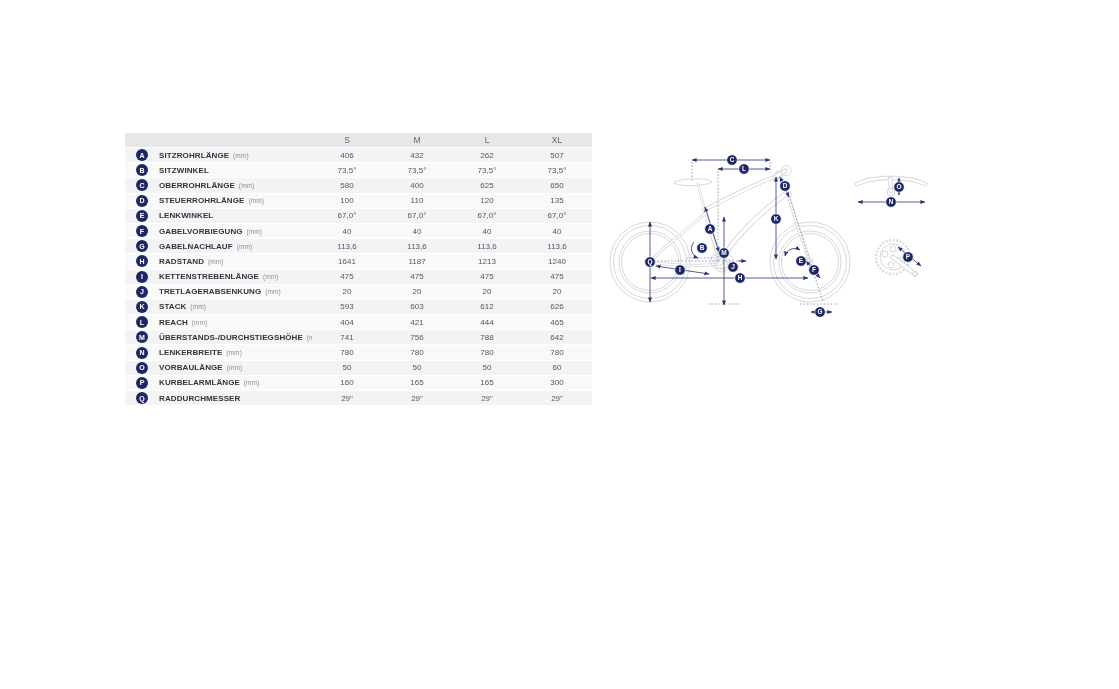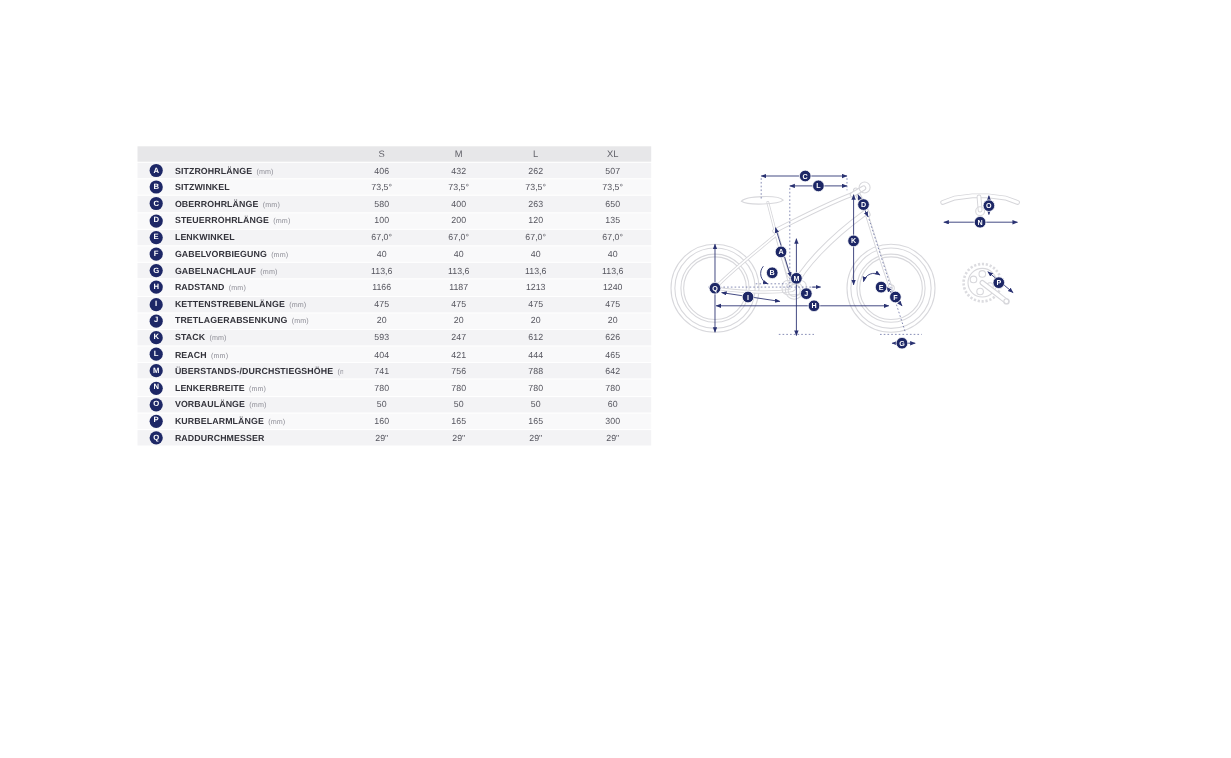--- a/index.html
+++ b/index.html
@@ -67,31 +67,31 @@
     <div class="val">73,5°</div>
   </div>
 
   <div class="grow">
     <div class="badge-cell">
           <span class="badge">C</span>
         </div>
     <div class="lbl"><span class="lbl-text">OBERROHRLÄNGE</span><span class="unit"> (mm)</span></div>
     <div class="val">580</div>
     <div class="val">400</div>
-    <div class="val">263</div>
+    <div class="val">625</div>
     <div class="val">650</div>
   </div>
 
   <div class="grow">
     <div class="badge-cell">
           <span class="badge">D</span>
         </div>
     <div class="lbl"><span class="lbl-text">STEUERROHRLÄNGE</span><span class="unit"> (mm)</span></div>
     <div class="val">100</div>
-    <div class="val">200</div>
+    <div class="val">110</div>
     <div class="val">120</div>
     <div class="val">135</div>
   </div>
 
   <div class="grow">
     <div class="badge-cell">
           <span class="badge">E</span>
         </div>
     <div class="lbl"><span class="lbl-text">LENKWINKEL</span><span class="unit"></span></div>
     <div class="val">67,0°</div>
@@ -120,21 +120,21 @@
     <div class="val">113,6</div>
     <div class="val">113,6</div>
     <div class="val">113,6</div>
   </div>
 
   <div class="grow">
     <div class="badge-cell">
           <span class="badge">H</span>
         </div>
     <div class="lbl"><span class="lbl-text">RADSTAND</span><span class="unit"> (mm)</span></div>
-    <div class="val">1166</div>
+    <div class="val">1641</div>
     <div class="val">1187</div>
     <div class="val">1213</div>
     <div class="val">1240</div>
   </div>
 
   <div class="grow">
     <div class="badge-cell">
           <span class="badge">I</span>
         </div>
     <div class="lbl"><span class="lbl-text">KETTENSTREBENLÄNGE</span><span class="unit"> (mm)</span></div>
@@ -154,21 +154,21 @@
     <div class="val">20</div>
     <div class="val">20</div>
   </div>
 
   <div class="grow">
     <div class="badge-cell">
           <span class="badge">K</span>
         </div>
     <div class="lbl"><span class="lbl-text">STACK</span><span class="unit"> (mm)</span></div>
     <div class="val">593</div>
-    <div class="val">247</div>
+    <div class="val">603</div>
     <div class="val">612</div>
     <div class="val">626</div>
   </div>
 
   <div class="grow">
     <div class="badge-cell">
           <span class="badge">L</span>
         </div>
     <div class="lbl"><span class="lbl-text">REACH</span><span class="unit"> (mm)</span></div>
     <div class="val">404</div>

